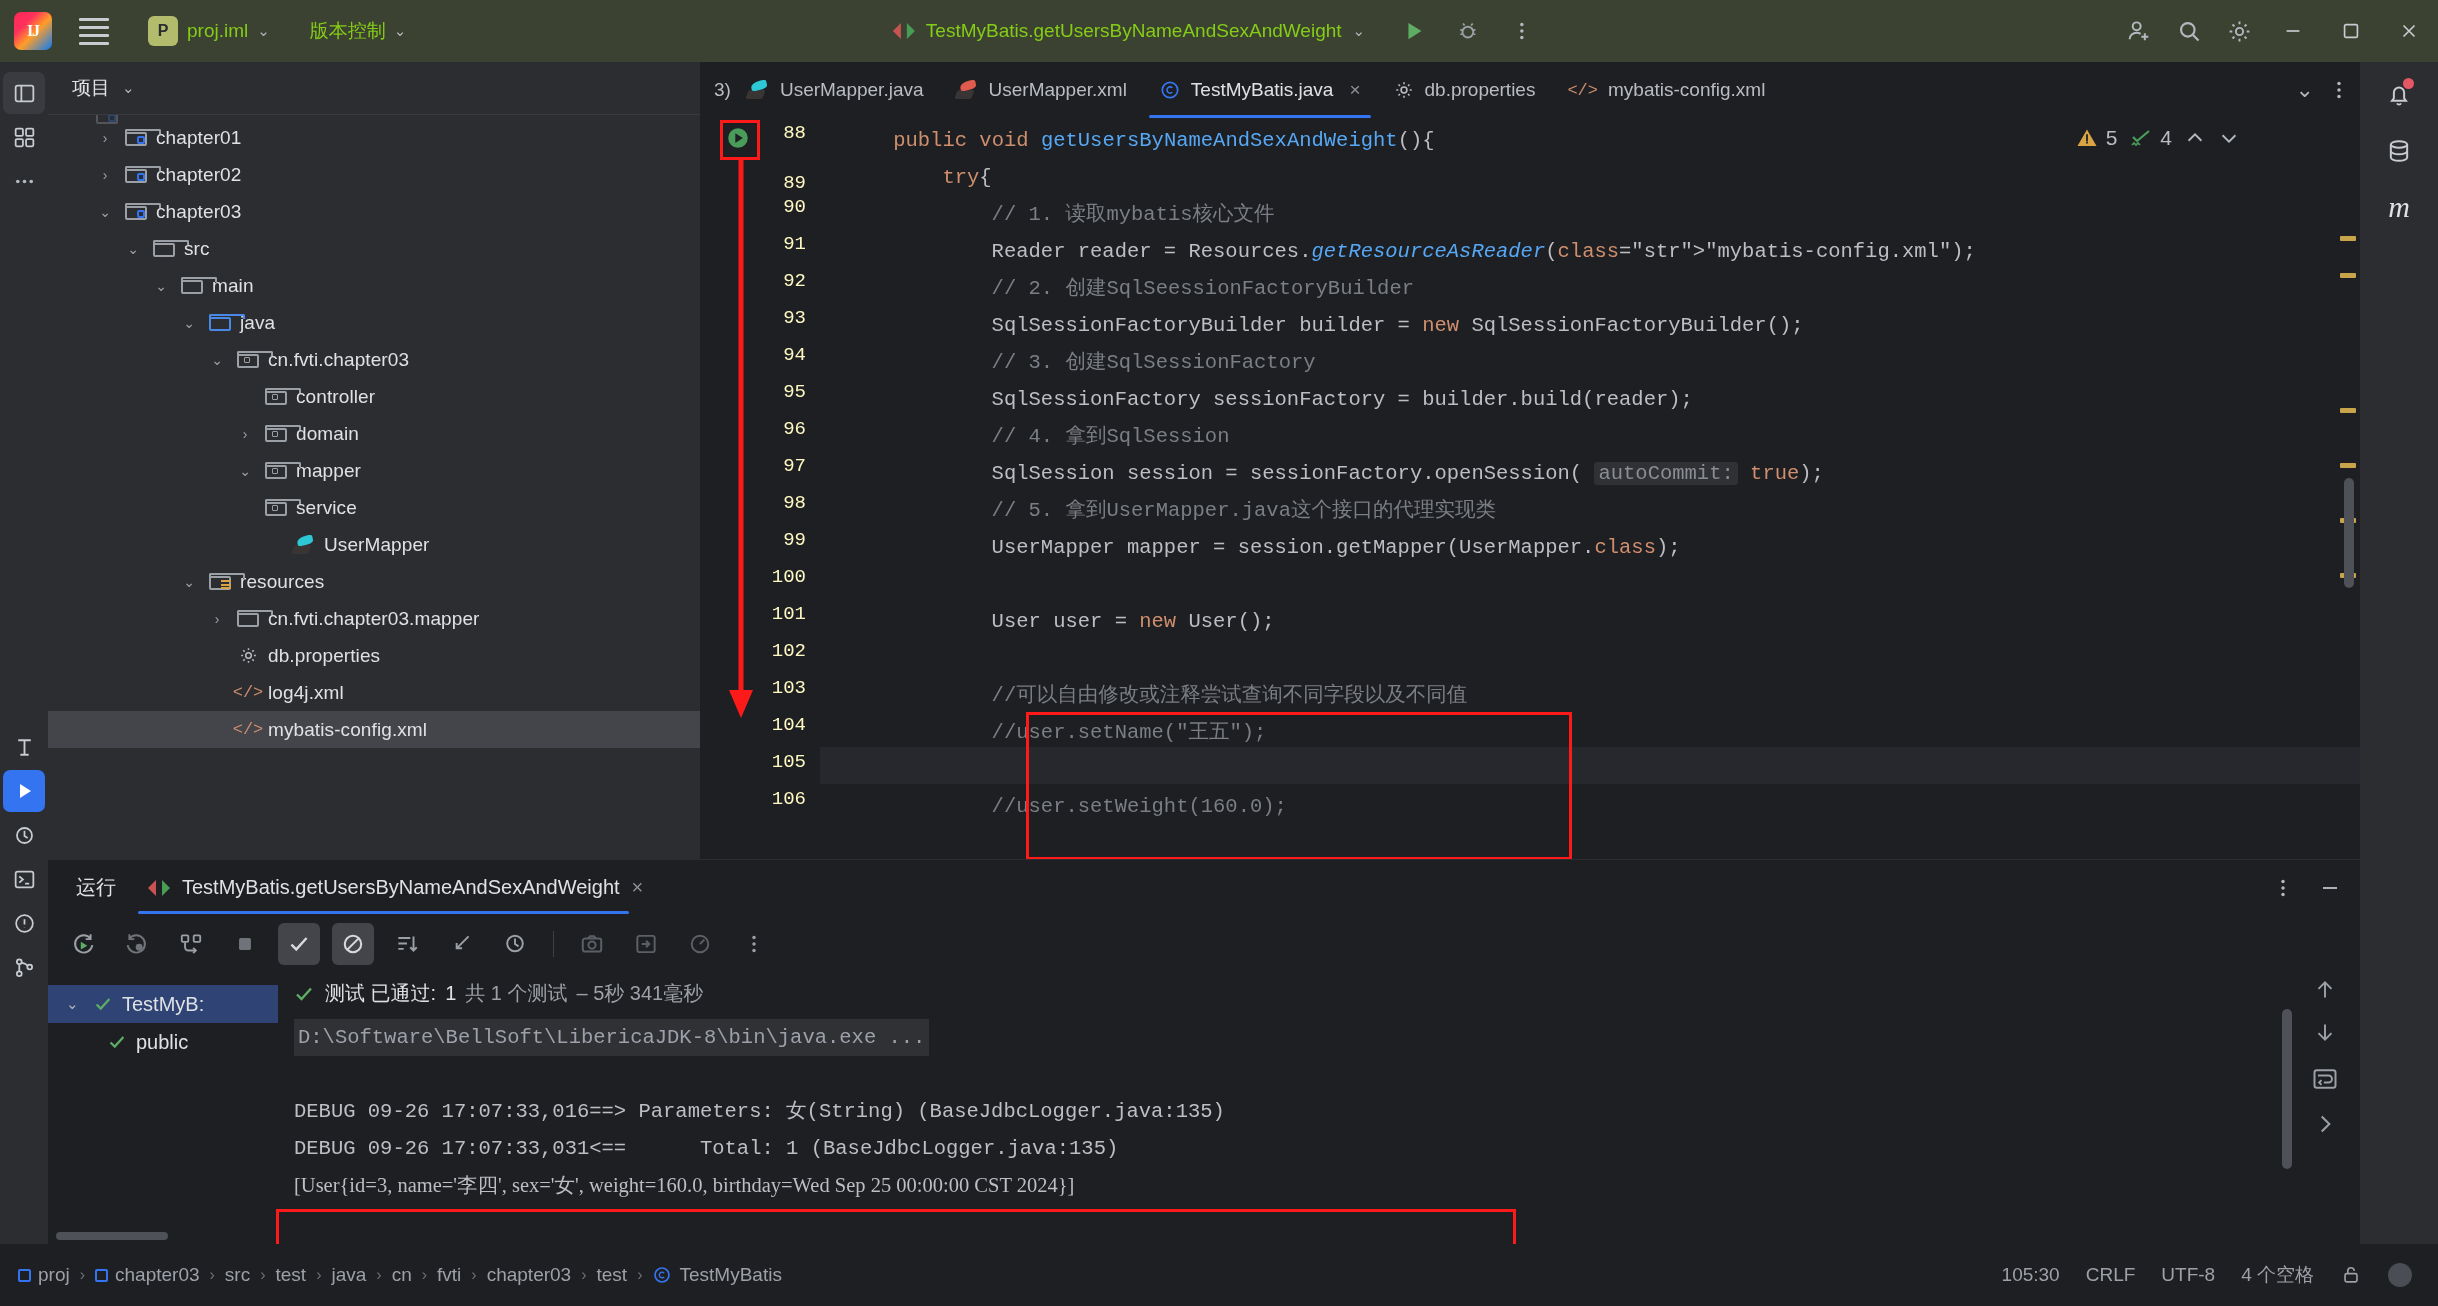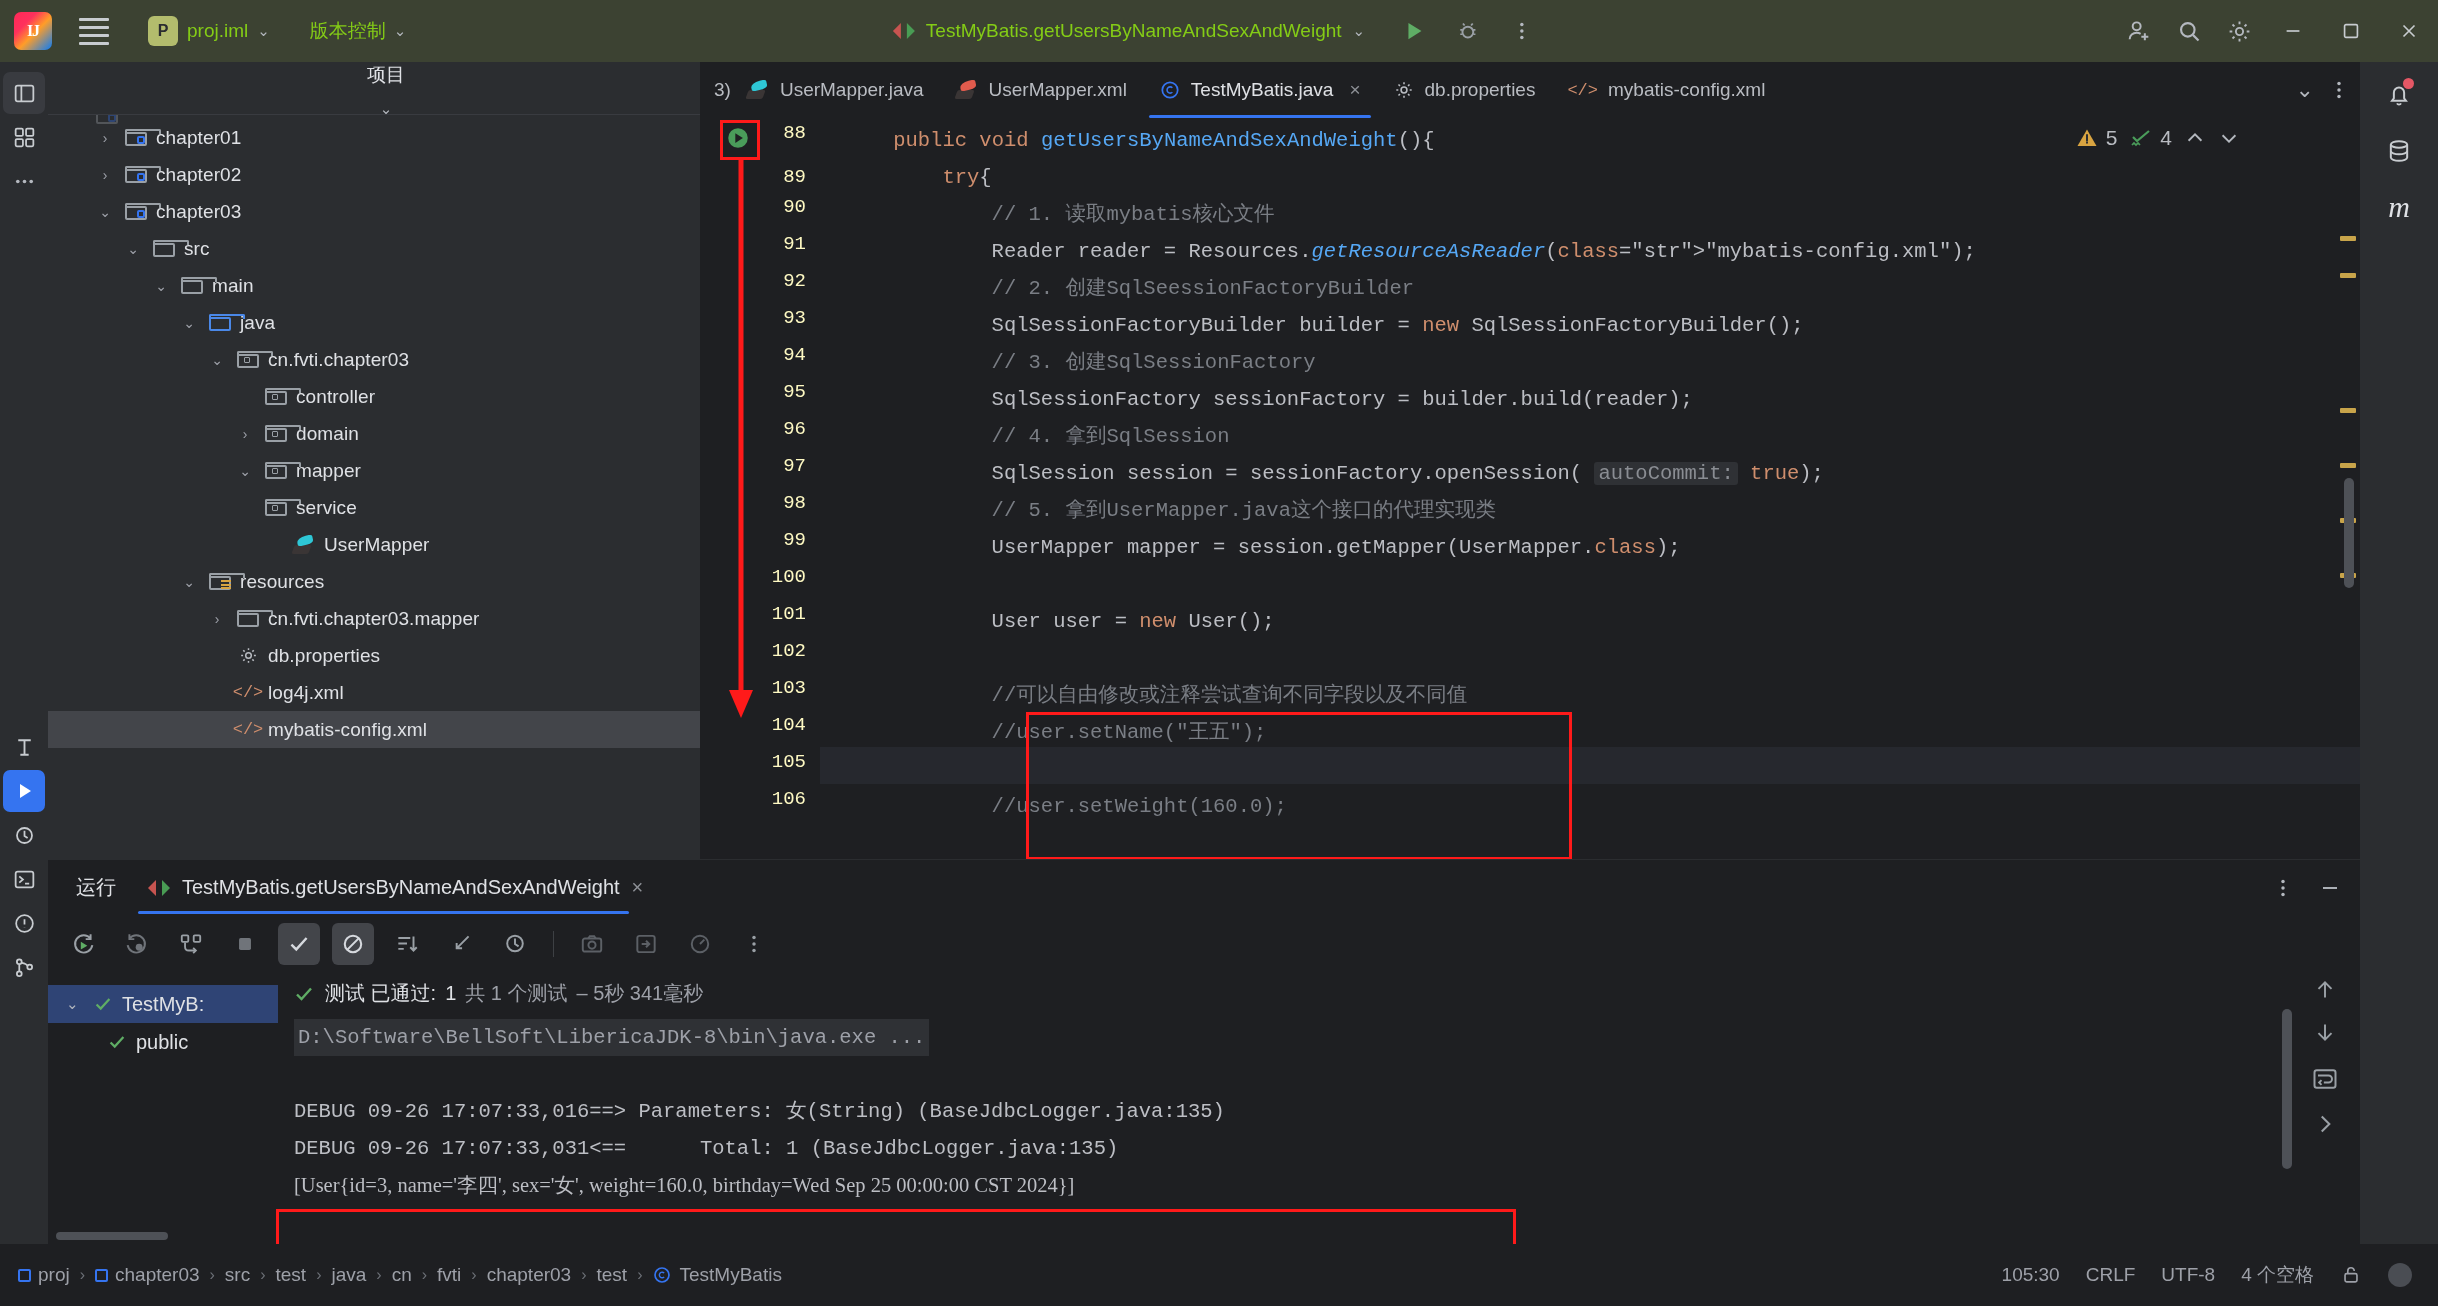--- a/index.html
+++ b/index.html
@@ -53,21 +53,21 @@
   }
   .rail-btn { width:42px; height:42px; display:flex; align-items:center; justify-content:center;
     border-radius:7px; cursor:pointer; }
   .rail-btn.active { background:#393b40; }
   .rail-btn.run-hi { background:#3574f0; border-radius:7px; }
 
   
   .project {
     position:absolute; left:48px; top:62px; width:652px; height:1182px; background:#2b2d30;
   }
-  .proj-header { height:52px; display:flex; align-items:center; padding-left:24px; gap:12px;flex-direction:column; }
+  .proj-header { height:52px; display:flex; align-items:center; padding-left:24px; gap:12px; }
   .proj-header .t { color:#dfe1e5; font-size:19px; }
   .proj-sep { height:1px; background:#393b40; margin:0 0 0 0; }
   .tree { position:relative; padding-top:4px; font-size:19px; color:#dfe1e5; height:635px; overflow:hidden; }
   .trow { height:37px; display:flex; align-items:center; gap:7px; padding-right:10px; white-space:nowrap; cursor:pointer; }
   .trow.sel { background:#43454a; }
   .tarrow { width:22px; display:flex; align-items:center; justify-content:center; color:#9da0a8; font-size:14px; }
   .tarrow.empty { visibility:hidden; }
   .ticon-sm { width:26px; display:flex; align-items:center; justify-content:center; }
   .tlabel { font-size:19px; letter-spacing:0.1px; }
 
@@ -586,21 +586,21 @@
         <svg class="ic" width="22" height="22" viewBox="0 0 24 24" fill="none" stroke="#b4b8bf" stroke-width="2">
             <path d="M5 15l7-7 7 7"></path>
           </svg>
         <svg class="ic" width="22" height="22" viewBox="0 0 24 24" fill="none" stroke="#b4b8bf" stroke-width="2">
             <path d="M5 9l7 7 7-7"></path>
           </svg>
       </div>
 
       <div class="gutter" id="gutter">
           <div class="lnum" style="top: 4px;">88</div>
-          <div class="lnum" style="top: 48px; text-align: right;">89</div>
+          <div class="lnum" style="top: 54px; text-align: right;">89</div>
           <div class="lnum" style="top: 78px;">90</div>
           <div class="lnum" style="top: 115px;">91</div>
           <div class="lnum" style="top: 152px;">92</div>
           <div class="lnum" style="top: 189px;">93</div>
           <div class="lnum" style="top: 226px;">94</div>
           <div class="lnum" style="top: 263px;">95</div>
           <div class="lnum" style="top: 300px;">96</div>
           <div class="lnum" style="top: 337px;">97</div>
           <div class="lnum" style="top: 374px;">98</div>
           <div class="lnum" style="top: 411px;">99</div>

